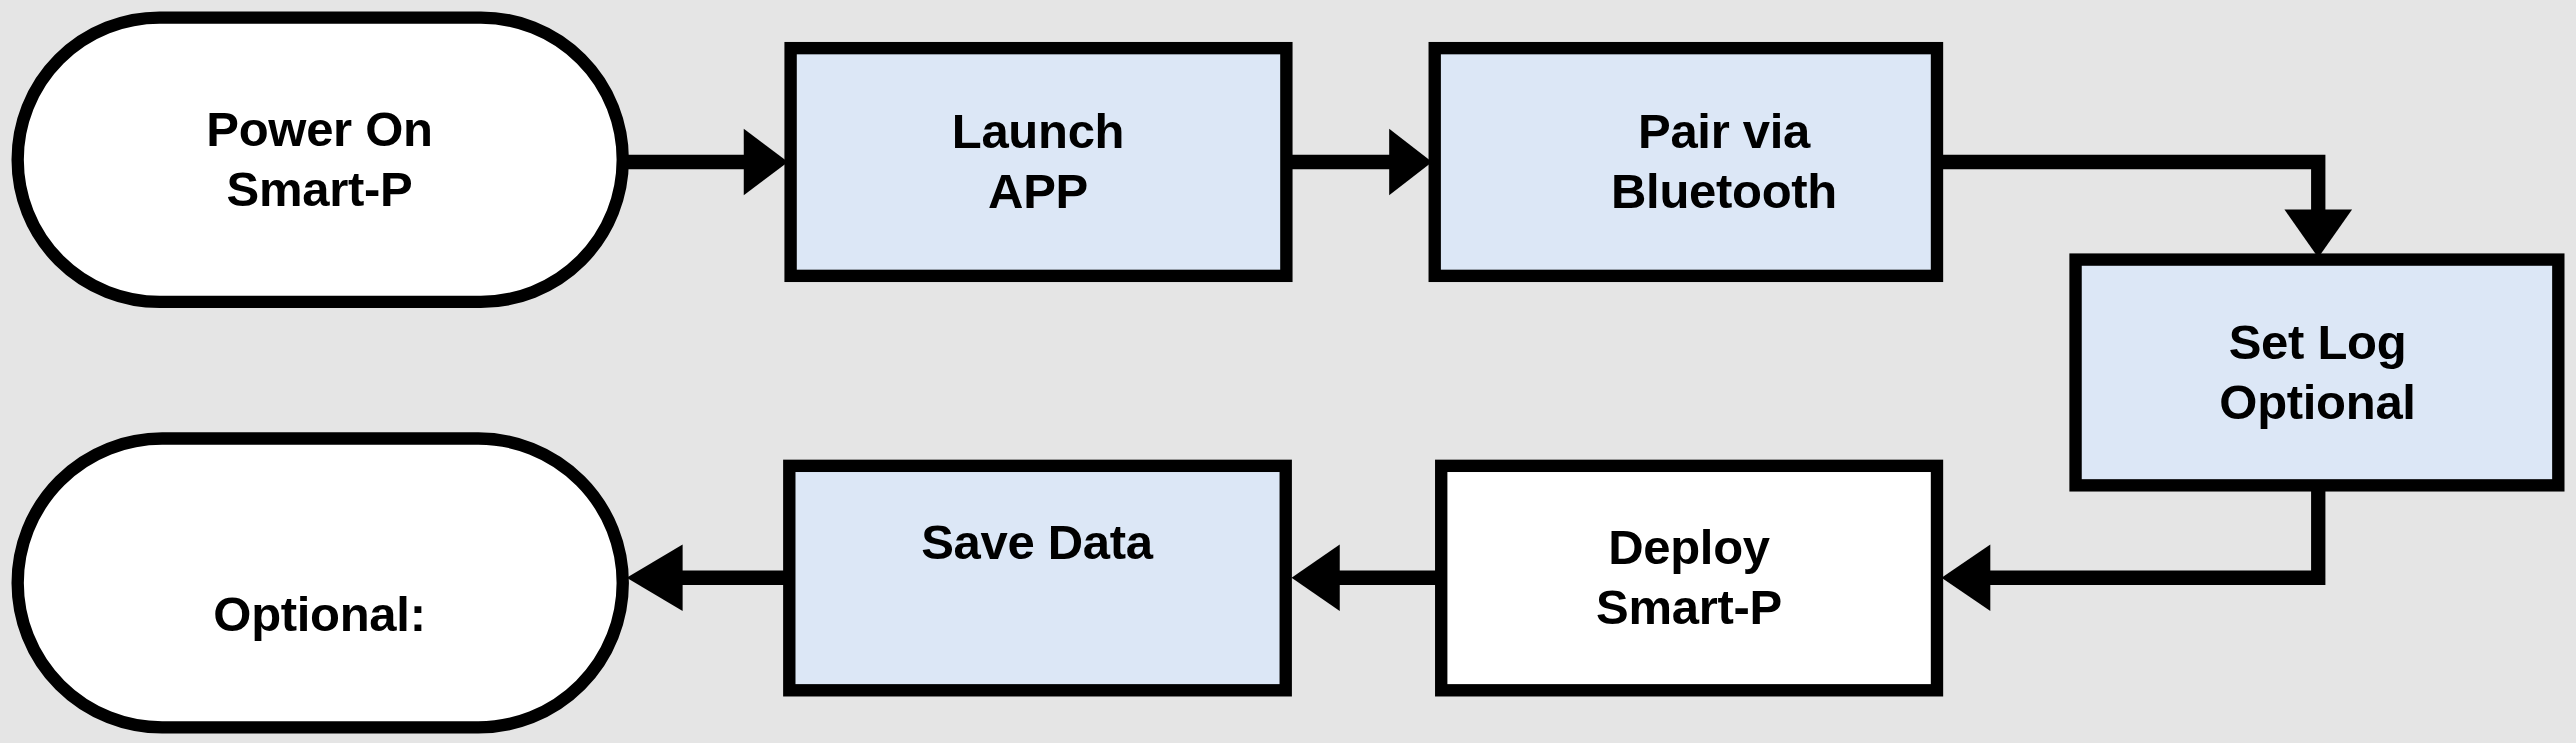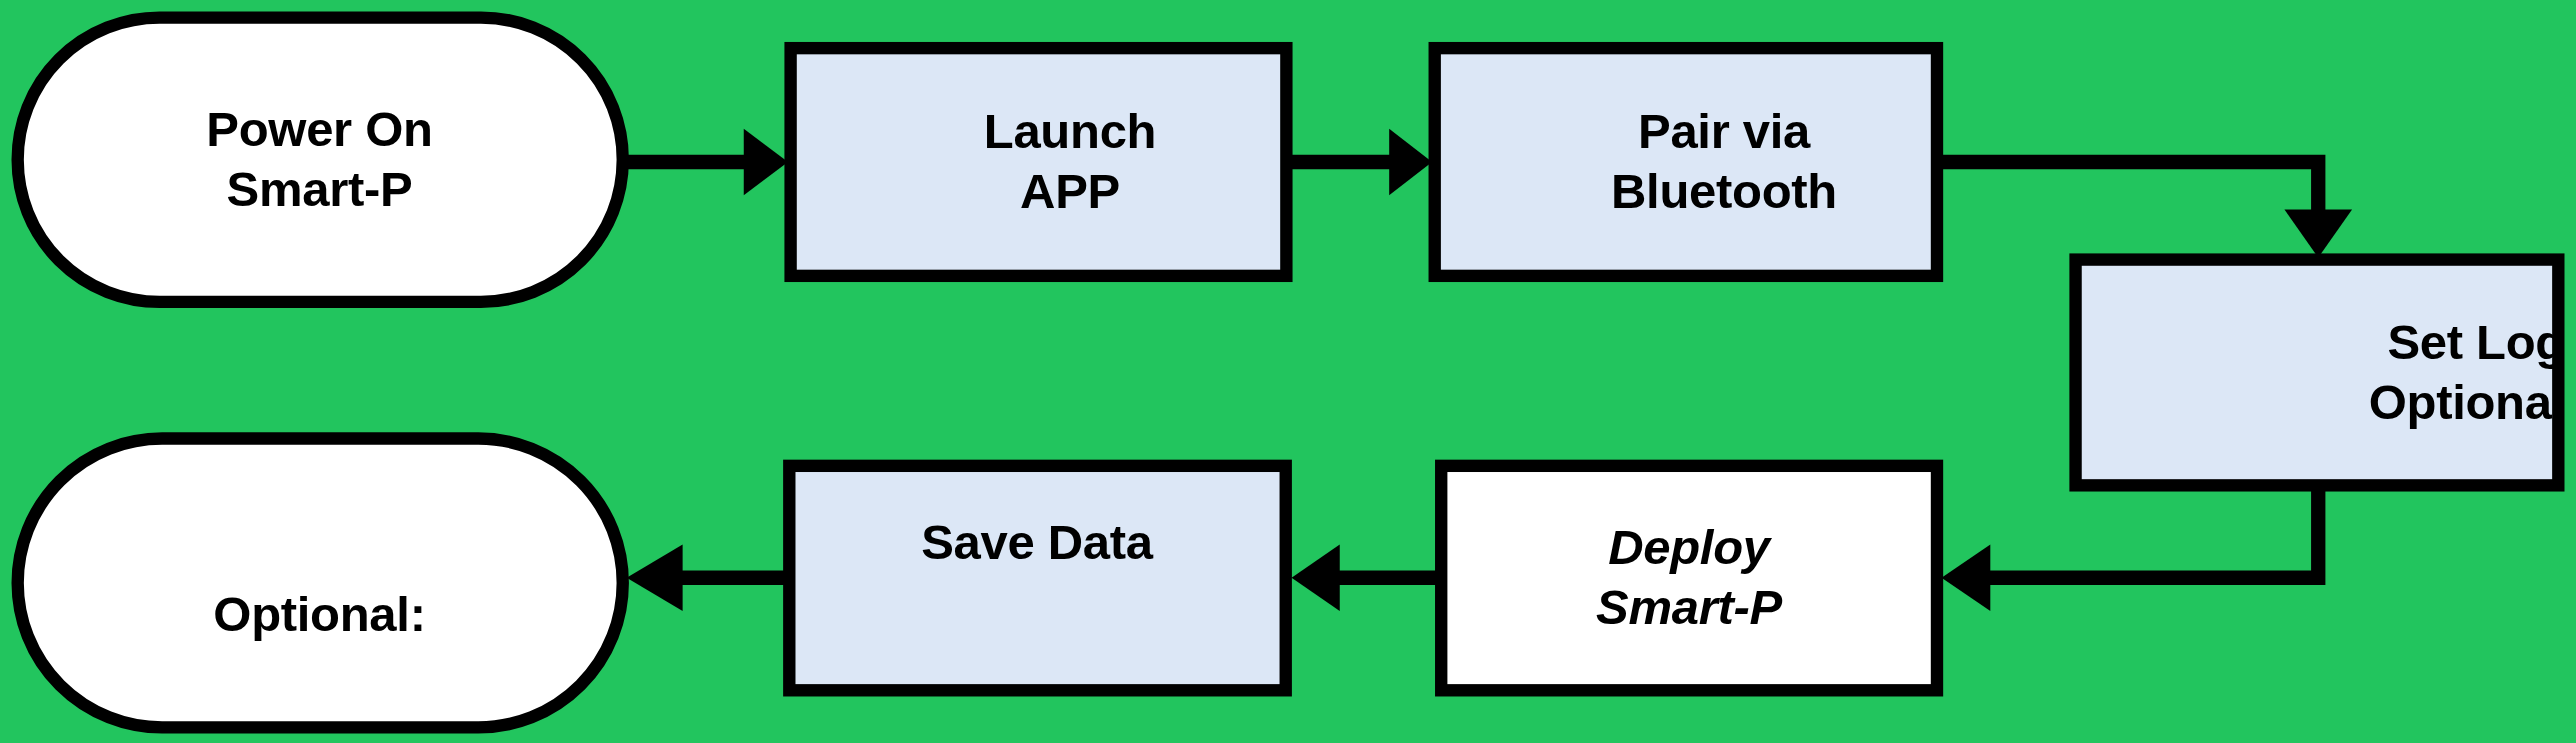--- a/index.html
+++ b/index.html
@@ -4,21 +4,21 @@
 <style>
   html, body {
     margin: 0;
     padding: 0;
     background: #ffffff;
   }
   #canvas {
     position: relative;
     width: 2576px;
     height: 743px;
-    background: #22c55e;
+    background: #e5e5e5;
     overflow: hidden;
     font-family: "Liberation Sans", "DejaVu Sans", sans-serif;
   }
   #flow-svg {
     position: absolute;
     left: 0;
     top: 0;
     width: 2576px;
     height: 743px;
   }
@@ -91,36 +91,36 @@
       <polygon points="1048,837 962,888 1048,939" fill="#000000"></polygon>
     </g>
 
   </svg>
 
   <div class="node-label" style="left:11px; top:11.7px; width:617px; height:296px;">
     <span class="ln">Power On</span>
     <span class="ln">Smart-P</span>
   </div>
 
-  <div class="node-label" style="left:784px; top:42px; width:508px; height:240px;margin-left:32px;">
+  <div class="node-label" style="left:784px; top:42px; width:508px; height:240px;">
     <span class="ln">Launch</span>
     <span class="ln">APP</span>
   </div>
 
   <div class="node-label" style="left:1429px; top:42px; width:514px; height:240px;margin-left:38px;">
     <span class="ln">Pair via</span>
     <span class="ln">Bluetooth</span>
   </div>
 
-  <div class="node-label" style="left:2070px; top:254px; width:495px; height:238px;align-items:flex-end;">
+  <div class="node-label" style="left:2070px; top:254px; width:495px; height:238px;">
     <span class="ln">Set Log</span>
     <span class="ln">Optional</span>
   </div>
 
-  <div class="node-label" style="left:1435px; top:460px; width:508px; height:236px;font-style:italic;">
+  <div class="node-label" style="left:1435px; top:460px; width:508px; height:236px;">
     <span class="ln">Deploy</span>
     <span class="ln">Smart-P</span>
   </div>
 
   <div class="node-label" style="left:783px; top:460px; width:508px; height:166px;">
     <span class="ln">Save Data</span>
   </div>
 
   <div class="node-label" style="left:11px; top:433px; width:617px; height:364px;">
     <span class="ln">Optional:</span>

